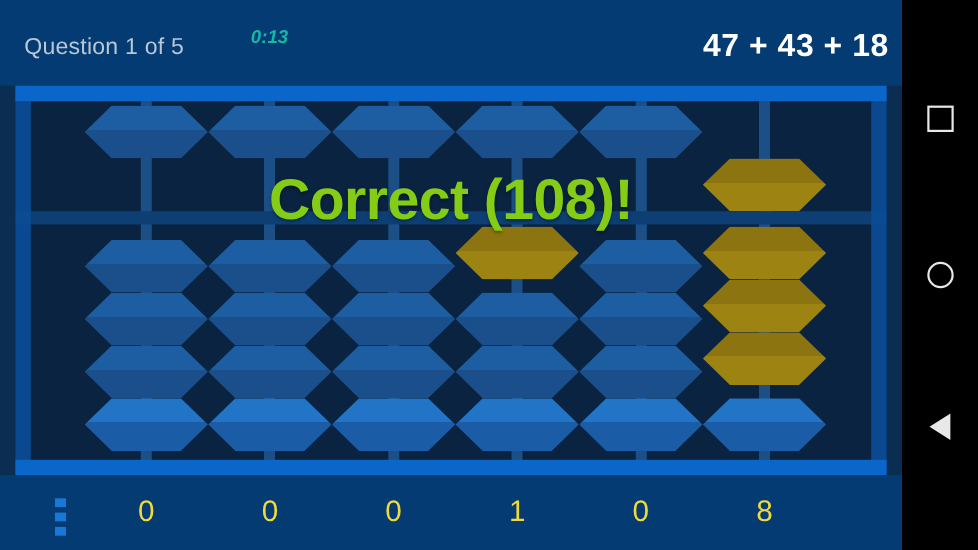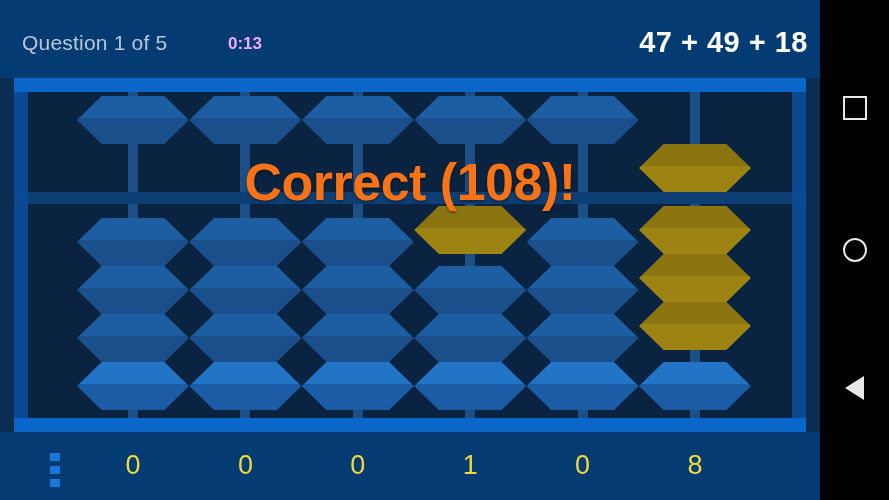--- a/index.html
+++ b/index.html
@@ -17,22 +17,22 @@
   
   .header{
     position:absolute;left:0;top:0;width:820px;height:78px;
     background:#033b72;
   }
   .q-label{
     position:absolute;left:22px;top:31px;
     font-size:21px;color:#b8c6d6;letter-spacing:0.2px;
   }
   .timer{
-    position:absolute;left:228px;top:34px;
-    font-size:17px;font-weight:bold;color:#f0abfc;
+    position:absolute;left:228px;top:24px;
+    font-size:17px;font-weight:bold;color:#14b8a6;font-style:italic;
   }
   .equation{
     position:absolute;right:12px;top:26px;
     font-size:29px;font-weight:bold;color:#ffffff;letter-spacing:0.5px;
   }
   
   .abacus{
     position:absolute;left:0;top:78px;width:820px;height:354px;
     background:#0a2d51;
   }
@@ -89,21 +89,21 @@
     display:block;width:10px;height:8px;background:#1878d8;margin-bottom:5px;
   }
   .digit{
     position:absolute;top:18px;width:40px;text-align:center;
     font-size:27px;color:#f0d93c;
   }
   
   .verdict{
     position:absolute;left:0;top:152px;width:820px;
     text-align:center;
-    font-size:52px;font-weight:bold;color:#f97316;
+    font-size:52px;font-weight:bold;color:#84cc16;
     letter-spacing:-0.5px;
     text-shadow:0 2px 3px rgba(0,0,0,.35);
   }
   .next-btn{
     position:absolute;left:343px;top:265px;width:144px;height:78px;
     background:#1283e8;border:0;
     color:#f2f7fc;font-size:24px;
     font-family:"Liberation Sans","DejaVu Sans",sans-serif;
     cursor:pointer;
   }
@@ -130,21 +130,21 @@
   }
 </style>
 </head>
 <body>
 
 <div id="app">
 
   <div class="header">
     <div class="q-label">Question 1 of 5</div>
     <div class="timer">0:13</div>
-    <div class="equation">47 + 49 + 18</div>
+    <div class="equation">47 + 43 + 18</div>
   </div>
 
   <div class="abacus">
     <div class="inner"></div>
     <div id="rods">
         <div class="rod" style="left: 128px;"></div>
         <div class="rod" style="left: 240.4px;"></div>
         <div class="rod" style="left: 352.8px;"></div>
         <div class="rod" style="left: 465.2px;"></div>
         <div class="rod" style="left: 577.6px;"></div>

